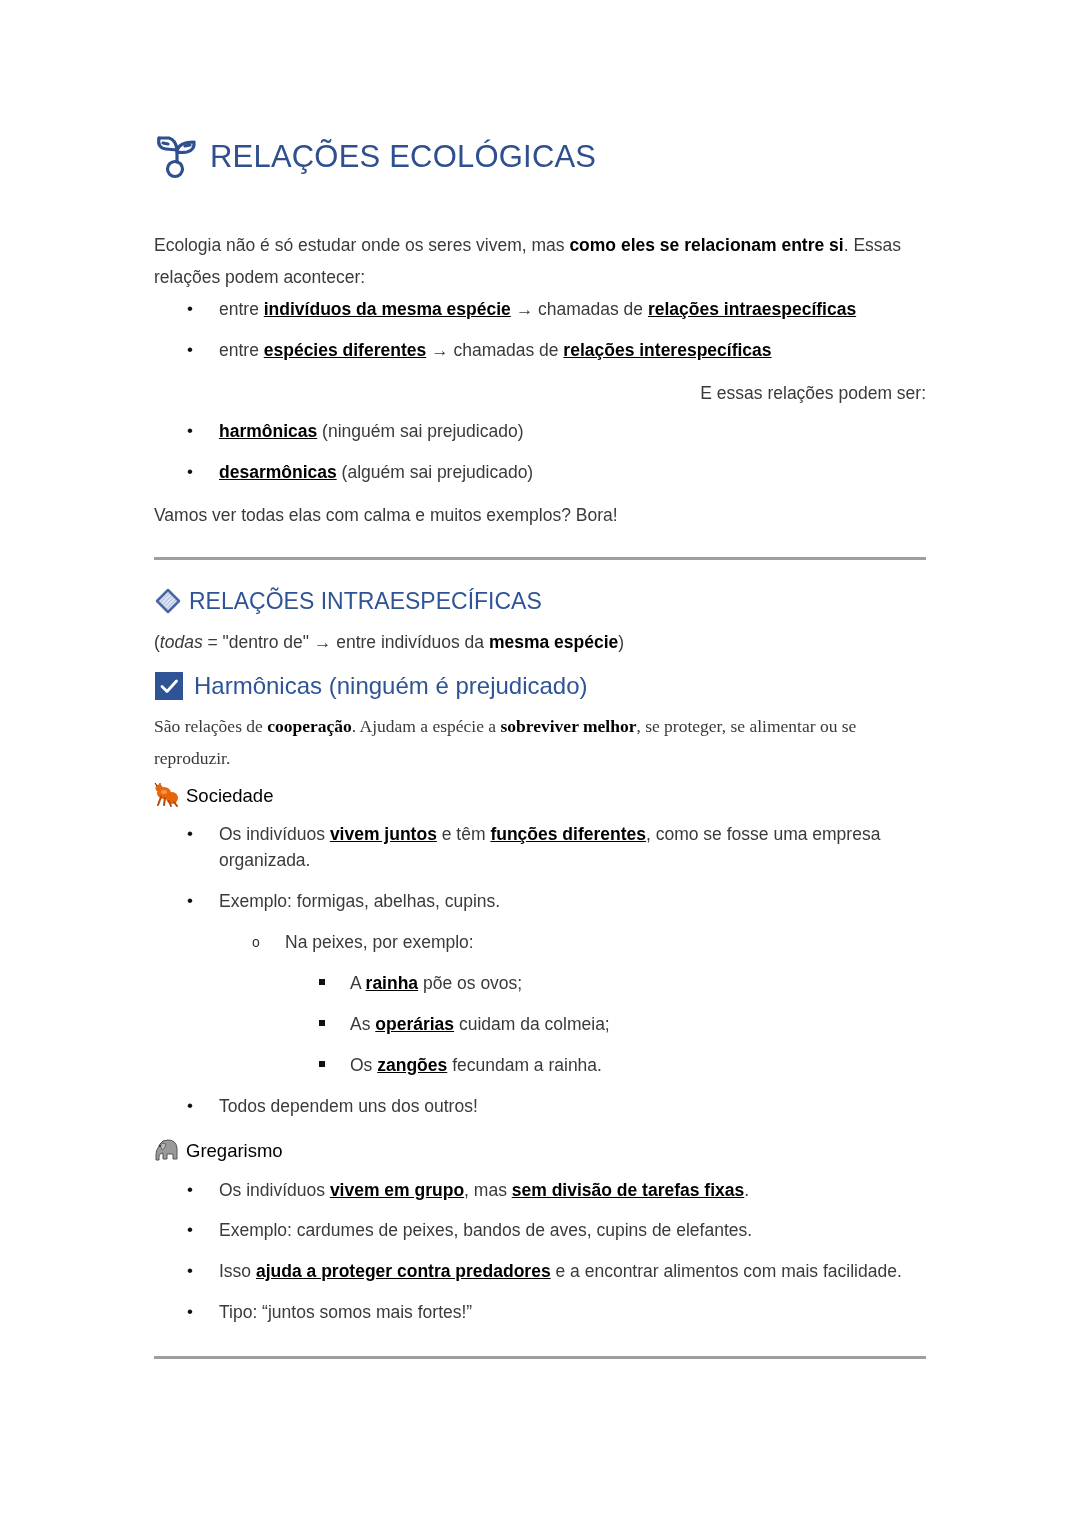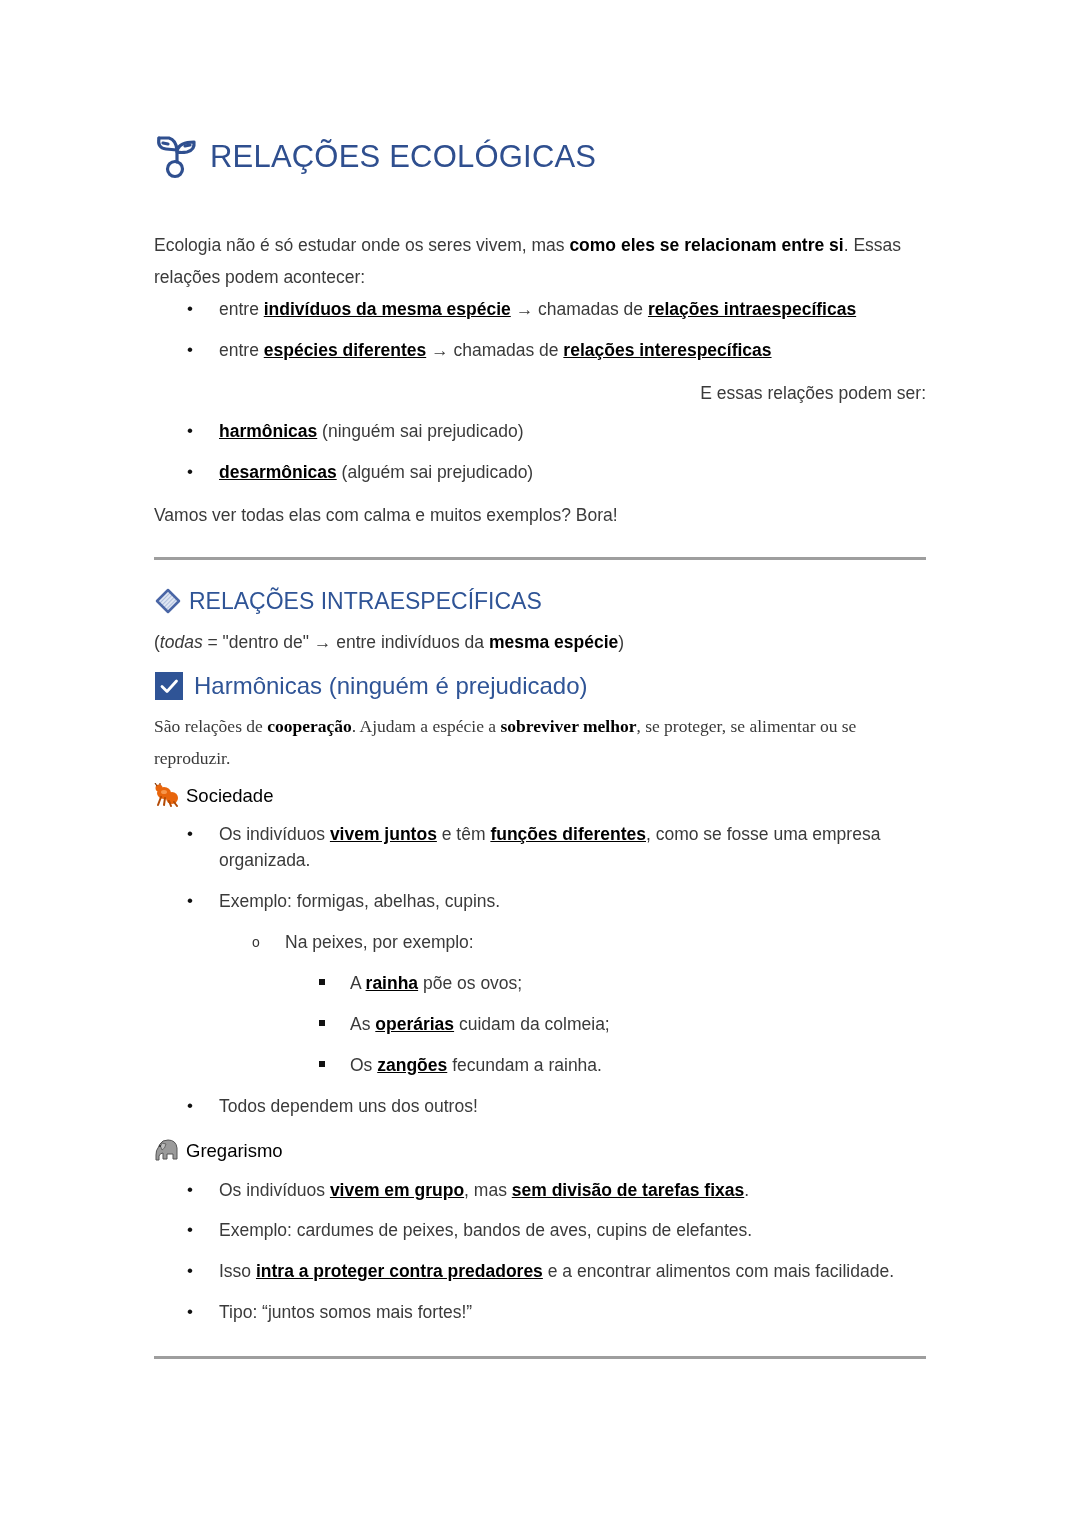--- a/index.html
+++ b/index.html
@@ -150,21 +150,21 @@
   <div class="bullet" style="top:1177px; width:772px;">
     <span class="dot">•</span>
     <span class="btext"><span>Os indivíduos </span><b>vivem em grupo</b><span>, mas </span><b>sem divisão de tarefas fixas</b><span>.</span></span>
   </div>
   <div class="bullet" style="top:1217px; width:772px;">
     <span class="dot">•</span>
     <span class="btext">Exemplo: cardumes de peixes, bandos de aves, cupins de elefantes.</span>
   </div>
   <div class="bullet" style="top:1258px; width:772px;">
     <span class="dot">•</span>
-    <span class="btext"><span>Isso </span><b>intra a proteger contra predadores</b><span> e a encontrar alimentos com mais facilidade.</span></span>
+    <span class="btext"><span>Isso </span><b>ajuda a proteger contra predadores</b><span> e a encontrar alimentos com mais facilidade.</span></span>
   </div>
   <div class="bullet" style="top:1299px; width:772px;">
     <span class="dot">•</span>
     <span class="btext">Tipo: “juntos somos mais fortes!”</span>
   </div>
 
   <div class="hr" style="top:1356px;"></div>
 </div>
 
 </body></html>

